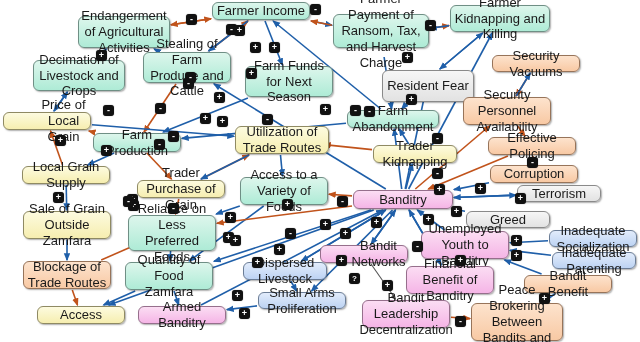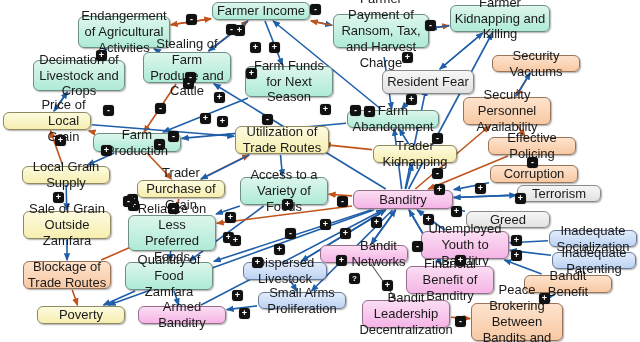--- a/index.html
+++ b/index.html
@@ -136,21 +136,21 @@
       </div>
       <div class="node n-green" style="left: 33px; top: 60px; width: 92px; height: 31px;">
         <span>Decimation of Livestock and Crops</span>
       </div>
       <div class="node n-green" style="left: 143px; top: 52px; width: 88px; height: 31px;">
         <span>Stealing of Farm Produce and Cattle</span>
       </div>
       <div class="node n-green" style="left: 245px; top: 66px; width: 88px; height: 31px;">
         <span>Farm Funds for Next Season</span>
       </div>
-      <div class="node n-grey" style="left: 382px; top: 70px; width: 92px; height: 24px;">
+      <div class="node n-grey" style="left: 382px; top: 70px; width: 92px; height: 32px;">
         <span>Resident Fear</span>
       </div>
       <div class="node n-orange" style="left: 492px; top: 55px; width: 88px; height: 17px;">
         <span>Security Vacuums</span>
       </div>
       <div class="node n-orange" style="left: 463px; top: 97px; width: 88px; height: 28px;">
         <span>Security Personnel Availability</span>
       </div>
       <div class="node n-yellow" style="left: 3px; top: 112px; width: 88px; height: 18px; padding-left: 36px;">
         <span>Price of Local Grain</span>
@@ -227,21 +227,21 @@
       <div class="node n-blue" style="left: 258px; top: 292px; width: 88px; height: 17px;">
         <span>Small Arms Proliferation</span>
       </div>
       <div class="node n-pink" style="left: 362px; top: 300px; width: 88px; height: 28px;">
         <span>Bandit Leadership Decentralization</span>
       </div>
       <div class="node n-orange" style="left: 471px; top: 303px; width: 92px; height: 38px;">
         <span>Peace Brokering Between Bandits and Unemployed</span>
       </div>
       <div class="node n-yellow" style="left: 37px; top: 306px; width: 88px; height: 18px;">
-        <span>Poverty</span>
+        <span>Access</span>
       </div>
       <div class="node n-pink" style="left: 138px; top: 306px; width: 88px; height: 18px;">
         <span>Armed Banditry</span>
       </div>
     </div>
   <div id="marker-layer">
       <div class="pol" style="left: 186px; top: 14px;">-</div>
       <div class="pol" style="left: 226px; top: 24px;">-</div>
       <div class="pol" style="left: 234px; top: 25px;">+</div>
       <div class="pol" style="left: 310px; top: 4px;">-</div>

